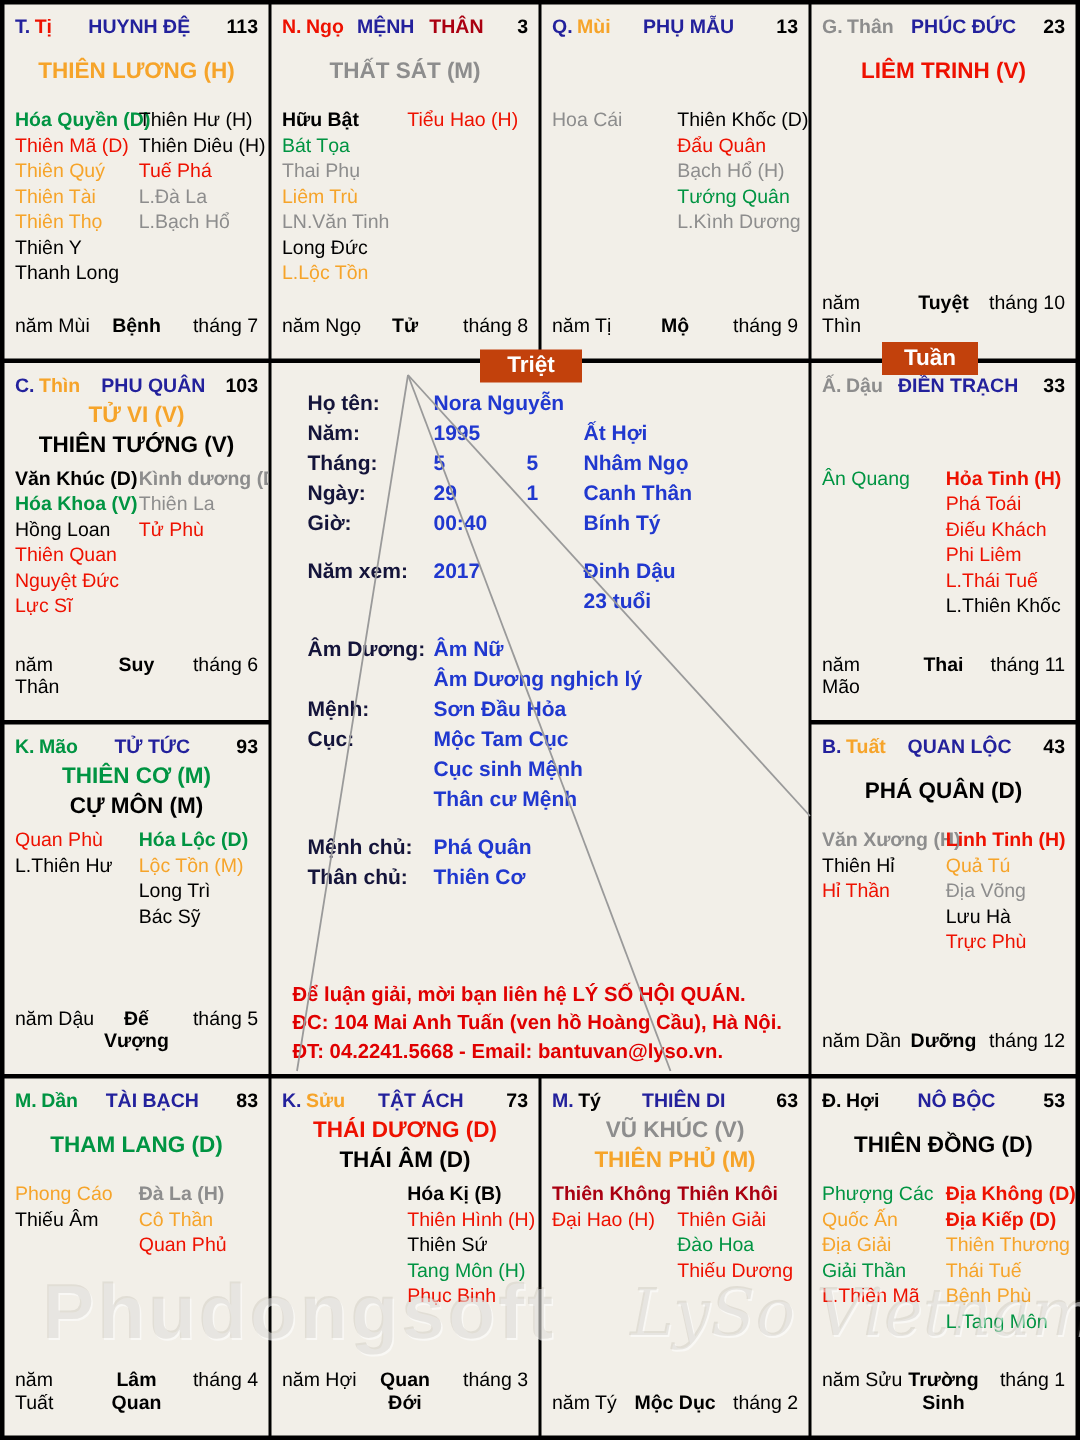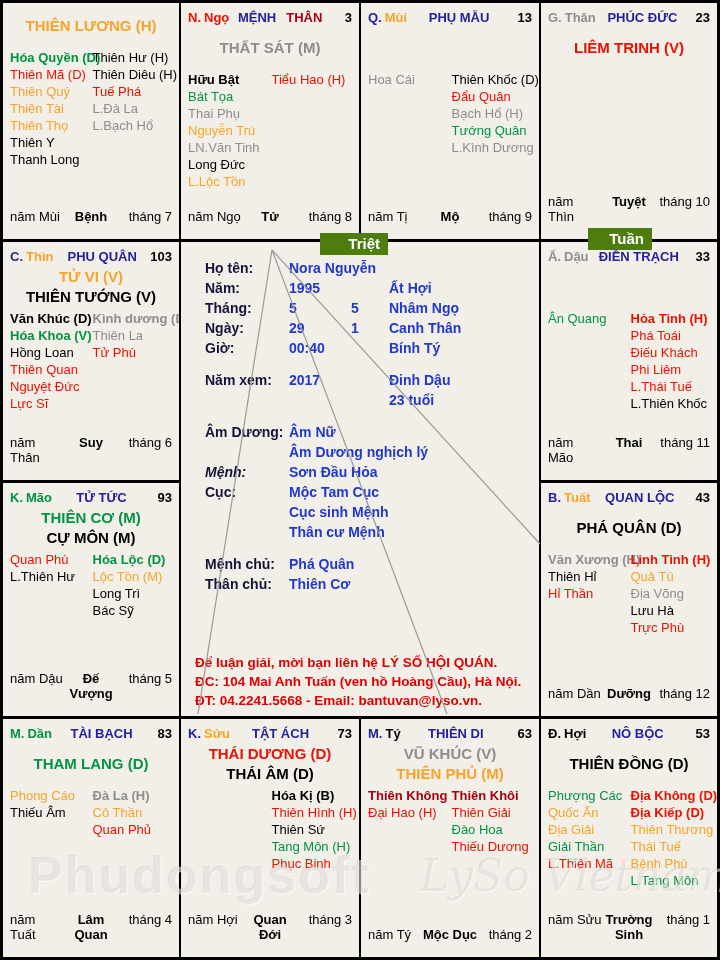--- a/index.html
+++ b/index.html
@@ -23,22 +23,22 @@
   #center{position:absolute;left:181px;top:242px;width:358px;height:474px;background:#f2efe8;overflow:hidden;}
   #info-rows{position:absolute;left:24px;top:18px;}
   .irow{display:flex;height:20px;font-size:14px;font-weight:bold;white-space:nowrap;}
   .ispacer{height:12px;}
   .ilabel{display:inline-block;min-width:84px;color:#14143a;}
   .iv1{display:inline-block;min-width:62px;color:#2038cf;}
   .iv2{display:inline-block;min-width:38px;color:#2038cf;}
   .iv3{display:inline-block;color:#2038cf;}
   #contact{position:absolute;left:14px;bottom:6px;color:#e00000;font-size:13.5px;font-weight:bold;line-height:19px;}
   #contact p{margin:0;}
-  .badge{position:absolute;background:#4d7c0f;color:#fff;font-size:15px;font-weight:bold;
-         text-align:right;line-height:22px;z-index:30;padding:0 8px;}
+  .badge{position:absolute;background:#c2410c;color:#fff;font-size:15px;font-weight:bold;
+         text-align:center;line-height:22px;z-index:30;padding:0 8px;}
   #badge-triet{left:320px;top:233px;min-width:52px;}
   #badge-tuan{left:588px;top:228px;min-width:48px;}
   #overlay{position:absolute;left:0;top:0;z-index:20;pointer-events:none;}
   .watermark{position:absolute;pointer-events:none;z-index:25;color:rgba(110,100,85,.12);
         text-shadow:1px 1px 0 rgba(255,255,255,.55);white-space:nowrap;}
   #wm1{left:28px;top:845px;font-size:52px;font-weight:bold;letter-spacing:2px;}
   #wm2{left:420px;top:850px;font-size:44px;font-style:italic;font-family:"DejaVu Serif",serif;}
 </style>
 </head>
 <body>
@@ -97,21 +97,21 @@
           <span class="iv2" style="font-weight: bold;"></span>
           <span class="iv3" style="font-weight: bold;"></span>
         </div>
         <div class="irow">
           <span class="ilabel" style="font-weight: bold;"></span>
           <span class="iv1" style="font-weight: bold;">Âm Dương nghịch lý</span>
           <span class="iv2" style="font-weight: bold;"></span>
           <span class="iv3" style="font-weight: bold;"></span>
         </div>
         <div class="irow">
-          <span class="ilabel" style="font-weight: bold; font-style: italic;">Mệnh:</span>
+          <span class="ilabel" style="font-weight: bold;">Mệnh:</span>
           <span class="iv1" style="font-weight: bold;">Sơn Đầu Hỏa</span>
           <span class="iv2" style="font-weight: bold;"></span>
           <span class="iv3" style="font-weight: bold;"></span>
         </div>
         <div class="irow">
           <span class="ilabel" style="font-weight: bold;">Cục:</span>
           <span class="iv1" style="font-weight: bold;">Mộc Tam Cục</span>
           <span class="iv2" style="font-weight: bold;"></span>
           <span class="iv3" style="font-weight: bold;"></span>
         </div>
@@ -154,20 +154,25 @@
     <line x1="272" y1="250" x2="447" y2="714" stroke="#9a9a9a" stroke-width="1.2"></line>
     <line x1="272" y1="250" x2="540" y2="544" stroke="#9a9a9a" stroke-width="1.2"></line>
   </svg>
 
   <div id="wm1" class="watermark">Phudongsoft</div>
   <div id="wm2" class="watermark">LySo Vietnam</div>
 
   <div id="badge-triet" class="badge">Triệt</div>
   <div id="badge-tuan" class="badge">Tuần</div>
 <div class="cell" style="left: 3px; top: 3px; width: 176px; height: 236px;">
+      <div class="chead">
+        <span class="canchi"><span class="seg" style="color: rgb(35, 33, 156); font-weight: bold;">T.</span><span class="seg" style="color: rgb(238, 17, 0); font-weight: bold;">Tị</span></span>
+        <span class="pname"><span class="seg" style="color: rgb(35, 33, 156); font-weight: bold;">HUYNH ĐỆ</span></span>
+        <span class="cnum" style="color: rgb(0, 0, 0); font-weight: bold;">113</span>
+      </div>
       <div class="cheads">
         <span class="hline" style="color: rgb(246, 164, 42); font-weight: bold;">THIÊN LƯƠNG (H)</span>
       </div>
       <div class="cols">
         <div class="col">
           <span class="star" style="color: rgb(0, 148, 66); font-weight: bold;">Hóa Quyền (D)</span>
           <span class="star" style="color: rgb(238, 17, 0);">Thiên Mã (D)</span>
           <span class="star" style="color: rgb(246, 164, 42);">Thiên Quý</span>
           <span class="star" style="color: rgb(246, 164, 42);">Thiên Tài</span>
           <span class="star" style="color: rgb(246, 164, 42);">Thiên Thọ</span>
@@ -195,21 +200,21 @@
         <span class="cnum" style="color: rgb(0, 0, 0); font-weight: bold;">3</span>
       </div>
       <div class="cheads">
         <span class="hline" style="color: rgb(141, 141, 141); font-weight: bold;">THẤT SÁT (M)</span>
       </div>
       <div class="cols">
         <div class="col">
           <span class="star" style="color: rgb(0, 0, 0); font-weight: bold;">Hữu Bật</span>
           <span class="star" style="color: rgb(0, 148, 66);">Bát Tọa</span>
           <span class="star" style="color: rgb(141, 141, 141);">Thai Phụ</span>
-          <span class="star" style="color: rgb(246, 164, 42);">Nguyễn Trù</span>
+          <span class="star" style="color: rgb(246, 164, 42);">Liêm Trù</span>
           <span class="star" style="color: rgb(141, 141, 141);">LN.Văn Tinh</span>
           <span class="star" style="color: rgb(0, 0, 0);">Long Đức</span>
           <span class="star" style="color: rgb(246, 164, 42);">L.Lộc Tồn</span>
         </div>
         <div class="col">
           <span class="star" style="color: rgb(238, 17, 0);">Tiểu Hao (H)</span>
         </div>
       </div>
       <div class="cfoot">
         <span class="fnam">năm Ngọ</span>

